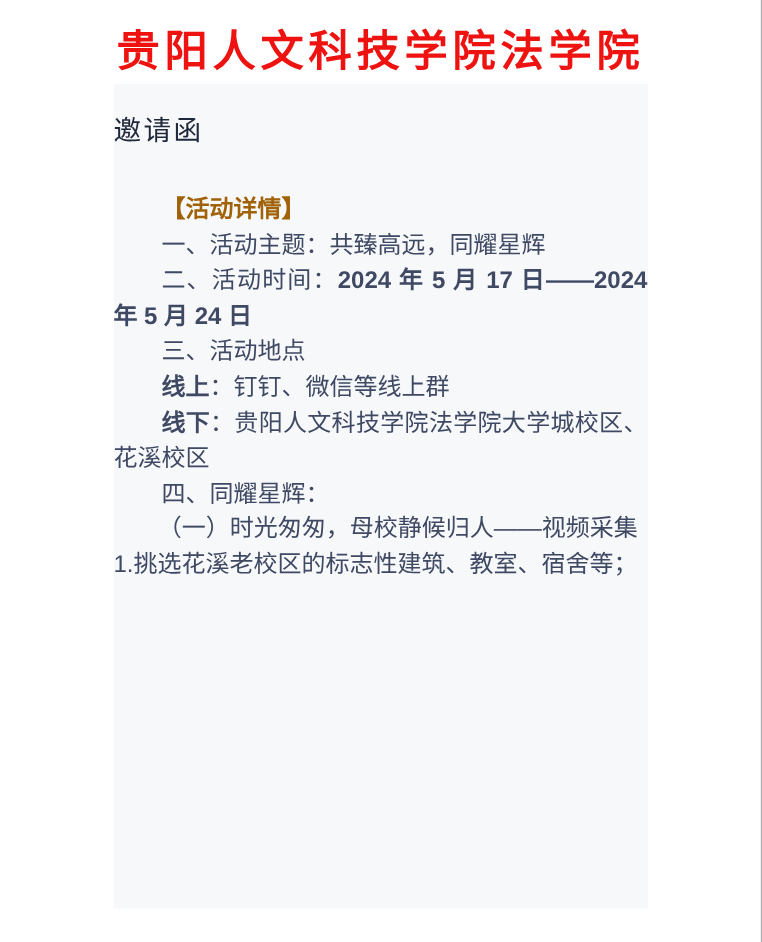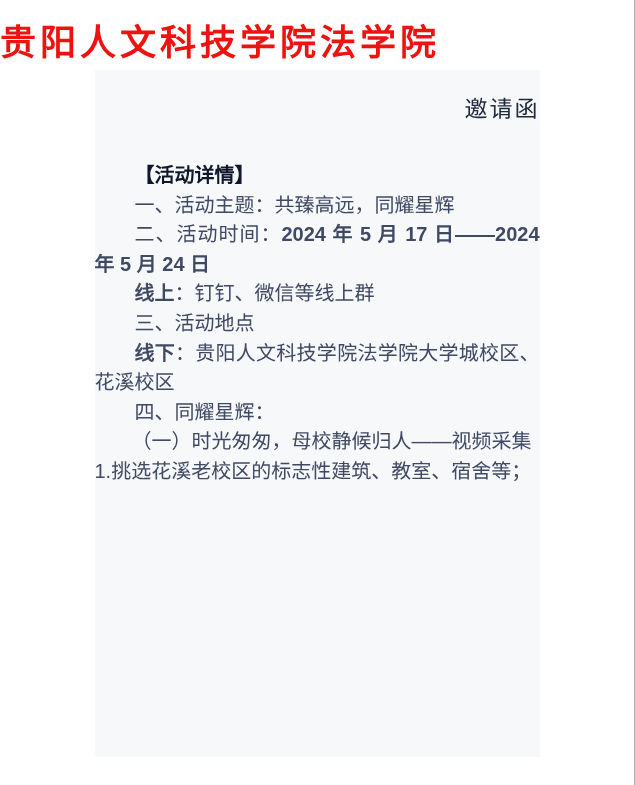--- a/index.html
+++ b/index.html
@@ -22,38 +22,38 @@
     width: 635px;
     height: 785px;
     background: var(--page-bg);
     border-right: 1px solid var(--edge-border);
     overflow: hidden;
   }
   .letterhead {
     margin: 0;
     padding-top: 21px;
     height: 65px;
-    text-align: left;
+    text-align: center;
     font-size: 36px;
     line-height: 44px;
     font-weight: 700;
     letter-spacing: 4px;
     color: var(--letterhead-red);
     white-space: nowrap;
   }
   .panel {
     width: 445px;
     height: 687px;
     margin: 5px auto 0 auto;
     background: var(--panel-bg);
     padding-top: 26px;
   }
   .doc-title {
     margin: 0;
-    text-align: right;
+    text-align: left;
     font-size: 23px;
     line-height: 26px;
     font-weight: 400;
     letter-spacing: 2px;
     color: var(--title-dark);
   }
   .content {
     margin-top: 39px;
     font-size: 20px;
     line-height: 29.6px;
@@ -64,21 +64,21 @@
     margin: 0;
     text-indent: 2em;
   }
   .content p.flush { text-indent: 0; }
   .content p.half { text-indent: 0.4em; margin-left: 29px; }
   .content .bold, .content b {
     font-weight: 700;
   }
   .section-heading {
     font-weight: 700;
-    color: #0f172a;
+    color: #a16207;
   }
 </style>
 </head>
 <body>
 
 <div class="page">
 
   <h1 class="letterhead">贵阳人文科技学院法学院</h1>
 
   <div class="panel">
@@ -89,23 +89,23 @@
 
 
 
 
       <p class="section-heading">【活动详情】</p>
 
       <p>一、活动主题：共臻高远，同耀星辉</p>
 
       <p><span>二、活动时间：</span><b>2024 年 5 月 17 日——2024 年 5 月 24 日</b></p>
 
+      <p>三、活动地点</p>
+
       <p><b>线上</b><span>：钉钉、微信等线上群</span></p>
-
-      <p>三、活动地点</p>
 
       <p><b>线下</b><span>：贵阳人文科技学院法学院大学城校区、花溪校区</span></p>
 
       <p>四、同耀星辉：</p>
 
       <p class="half">（一）时光匆匆，母校静候归人——视频采集</p>
 
       <p class="flush">1.挑选花溪老校区的标志性建筑、教室、宿舍等；</p>
 
     </div>

